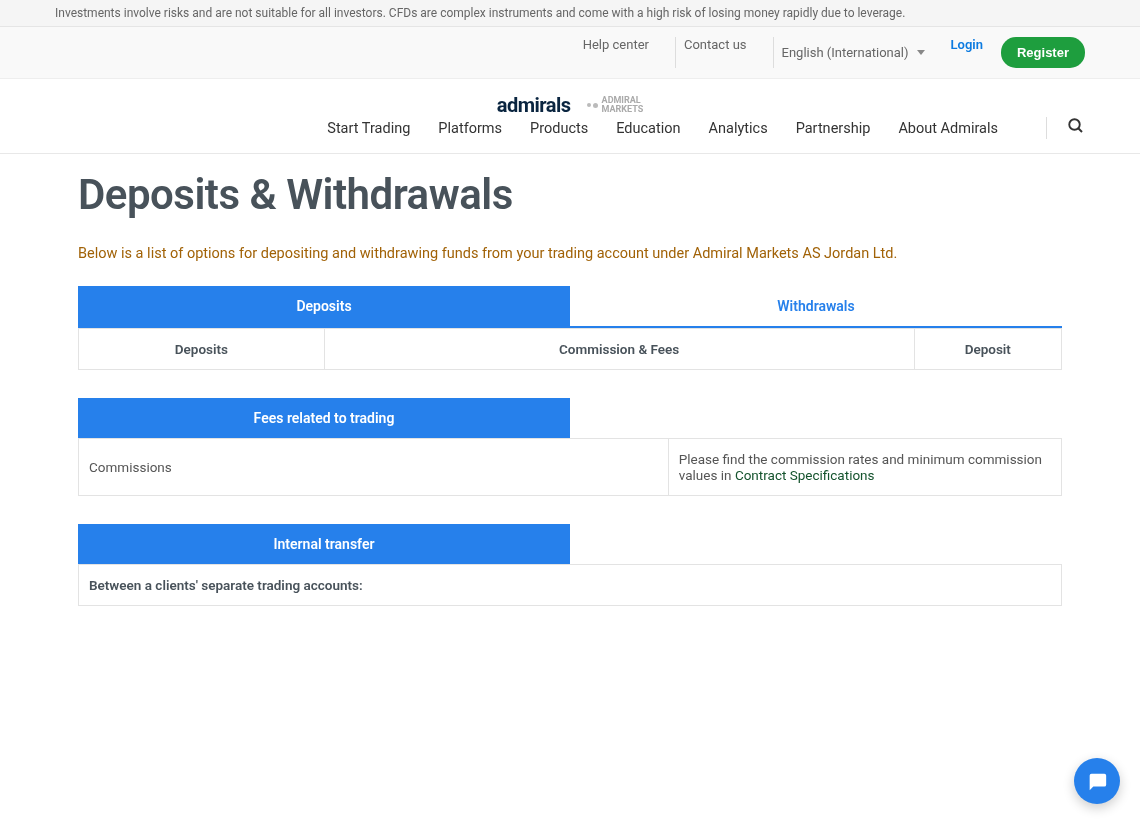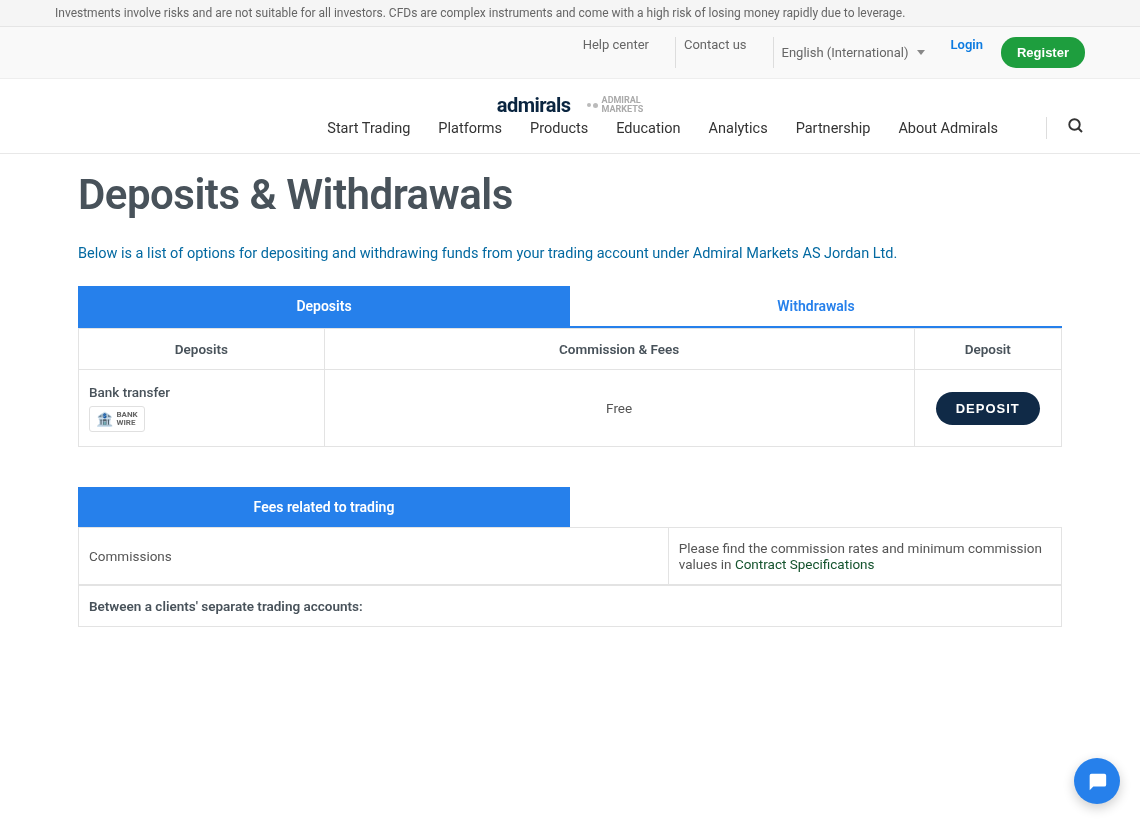--- a/index.html
+++ b/index.html
@@ -18,42 +18,42 @@
 .sub-logo { display: flex; align-items: center; gap: 4px; color: #aaa; font-size: 9px; font-weight: 700; line-height: 1; }
 .sub-logo-dots { display: flex; gap: 2px; }
 .sub-dot { width: 5px; height: 5px; border-radius: 50%; background: #bbb; }
 .sub-dot.small { width: 4px; height: 4px; }
 .nav-links { margin-left: auto; display: flex; gap: 28px; align-items: center; }
 .nav-link { color: #333; font-size: 14.5px; cursor: pointer; }
 .search-icon-wrap { margin-left: 20px; padding-left: 20px; border-left: 1px solid #ddd; cursor: pointer; }
 .search-svg { width: 18px; height: 18px; }
 .content { padding: 16px 78px 40px; }
 .page-title { font-size: 42px; font-weight: 600; color: #48525a; margin-bottom: 26px; letter-spacing: -0.5px; }
-.intro-text { font-size: 14.5px; color: #0369a1; margin-bottom: 24px; }
+.intro-text { font-size: 14.5px; color: #a16207; margin-bottom: 24px; }
 .tabs { display: flex; border-bottom: 2px solid #2680eb; }
 .tab { flex: 1; text-align: center; padding: 12px; font-weight: 600; font-size: 14px; cursor: pointer; }
 .tab.active { background: #2680eb; color: #fff; }
 .tab.inactive { background: #fff; color: #2680eb; }
 .dep-table { width: 100%; border-collapse: collapse; border: 1px solid #e3e3e3; border-top: none; }
 .dep-table th { padding: 12px 10px; text-align: center; font-size: 13.5px; font-weight: 600; color: #48525a; border: 1px solid #e3e3e3; }
 .dep-table td { padding: 14px 10px; font-size: 13.5px; color: #555; border: 1px solid #e3e3e3; vertical-align: middle; }
 .dep-table td.center { text-align: center; }
 .method-name { font-weight: 500; color: #48525a; margin-bottom: 6px; font-size: 13.5px; }
 .method-icons { display: flex; gap: 4px; }
 .icon-box { border: 1px solid #e0e0e0; padding: 3px 6px; border-radius: 3px; display: flex; align-items: center; justify-content: center; height: 26px; font-size: 10px; font-weight: 700; }
 .bank-wire { display: flex; align-items: center; gap: 3px; }
 .bank-icon { color: #4a8a3a; font-size: 14px; }
 .bank-text { font-size: 8px; font-weight: 700; color: #666; line-height: 1; }
 .visa-text { color: #1a3d8f; font-size: 12px; font-style: italic; font-weight: 900; letter-spacing: -0.5px; }
 .mc-circles { position: relative; width: 22px; height: 14px; }
 .mc-red { position: absolute; left: 0; width: 14px; height: 14px; border-radius: 50%; background: #eb001b; }
 .mc-yellow { position: absolute; right: 0; width: 14px; height: 14px; border-radius: 50%; background: #f79e1b; opacity: 0.9; }
 .pm-text { color: #a52a2a; font-size: 10px; font-weight: 600; font-family: Georgia, serif; }
 .deposit-btn { background: #102a47; color: #fff; padding: 9px 20px; border-radius: 20px; font-weight: 700; font-size: 13px; letter-spacing: 1px; cursor: pointer; border: none; }
-.section-header { background: #2680eb; color: #fff; text-align: center; padding: 12px; font-weight: 600; font-size: 14px; width: 50%; margin-top: 40px; }
+.section-header { background: #2680eb; color: #fff; text-align: center; padding: 12px; font-weight: 600; font-size: 14px; width: 50%; margin-top: 28px; }
 .sub-table { width: 100%; border-collapse: collapse; border: 1px solid #e3e3e3; }
 .sub-table td { padding: 12px 10px; font-size: 13.5px; color: #555; border: 1px solid #e3e3e3; }
 .link-style { color: #14532d; cursor: pointer; }
 .bold-row td { font-weight: 600; color: #48525a; }
 .chat-bubble { position: fixed; bottom: 20px; right: 20px; width: 46px; height: 46px; border-radius: 50%; background: #2680eb; display: flex; align-items: center; justify-content: center; cursor: pointer; box-shadow: 0 4px 12px rgba(0,0,0,0.2); }
 .chat-svg { width: 22px; height: 22px; }
 .col-deposits { width: 25%; }
 .col-fees { width: 60%; }
 .col-action { width: 15%; }
 </style>
@@ -117,51 +117,36 @@
 
   <table class="dep-table">
     <thead>
       <tr>
         <th class="col-deposits">Deposits</th>
         <th class="col-fees">Commission &amp; Fees</th>
         <th class="col-action">Deposit</th>
       </tr>
     </thead>
     <tbody>
-      <tr>
-        <td>
-          <div class="method-name">Bank transfer</div>
-          <div class="method-icons">
-            <div class="icon-box bank-wire">
-              <span class="bank-icon">🏦</span>
-              <div>
-                <div class="bank-text">BANK</div>
-                <div class="bank-text">WIRE</div>
-              </div>
-            </div>
-          </div>
-        </td>
-        <td class="center">Free</td>
-        <td class="center"><button class="deposit-btn">DEPOSIT</button></td>
-      </tr>
     </tbody>
   </table>
 
   <div class="section-header">Fees related to trading</div>
   <table class="sub-table">
     <tbody>
         <tr>
       <td style="width:60%">Commissions</td>
       <td>
         <span>Please find the commission rates and minimum commission values in </span><span class="link-style">Contract Specifications</span>
       </td>
     </tr>
   </tbody>
     </table>
 
+  <div class="section-header">Internal transfer</div>
   <table class="sub-table">
     <tbody>
         <tr class="bold-row">
       <td colspan="2">Between a clients' separate trading accounts:</td>
     </tr>
 
   </tbody>
     </table>
 </div>
 

